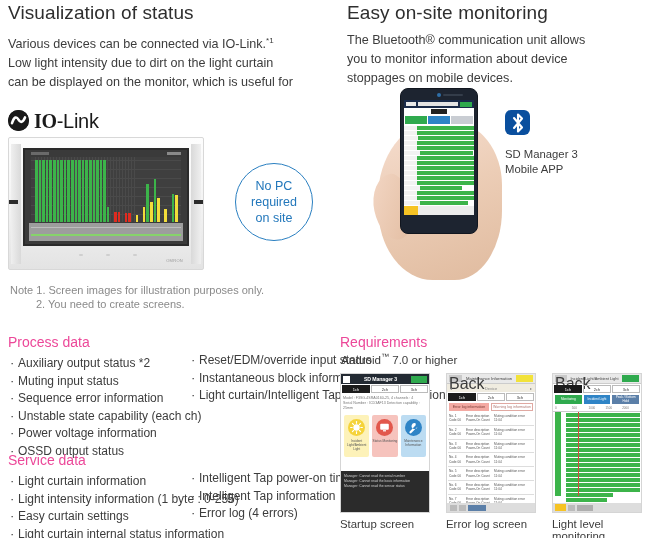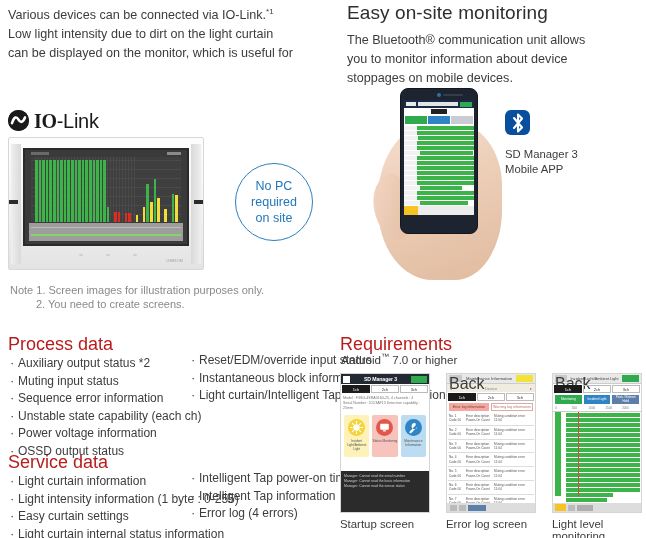--- a/index.html
+++ b/index.html
@@ -147,21 +147,21 @@
   .bt-word { font-size:21px; font-weight:bold; color:#111; letter-spacing:-.6px; line-height:1; }
   .bt-word .reg { font-size:8px; vertical-align:super; font-weight:normal; }
   .bt-sub { position:absolute; left:505px; top:147px; font-size:11.3px; line-height:15px; color:#3c3c3c; }
 
   
   .notes { position:absolute; left:10px; top:283px; font-size:11px; line-height:14px; color:#8a8a8a; }
   .notes .n2 { padding-left: 26px; }
 
   
   .sec-title {
-    font-size: 18px; font-weight: normal; color:#b91c1c; margin:0 0 2px 0;
+    font-size: 14px; font-weight: normal; color:#ec4899; margin:0 0 2px 0;
   }
   ul.dl { list-style:none; margin:0; padding:0; }
   ul.dl li {
     font-size: 12px; line-height: 17.5px; color:#3c3c3c;
     padding-left: 8px; position: relative; white-space: nowrap;
   }
   ul.dl li::before {
     content: "\00B7"; position:absolute; left:0; top:-1px; font-size:13px; color:#3c3c3c;
   }
 
@@ -253,20 +253,21 @@
   .a3-foot .amb { width:11px; height:7px; background:#f6c324; }
   .a3-foot .sq { width:7px; height:6px; background:#bbb; }
   .a3-foot .btn { width:16px; height:6px; background:#aeaeae; }
 </style>
 </head>
 <body>
 
 <div class="page">
 
   <div class="left-head">
+    <h1 class="h1">Visualization of status</h1>
     <p class="body-line"><span>Various devices can be connected via IO-Link.</span><span class="sup">*1</span></p>
     <p class="body-line">Low light intensity due to dirt on the light curtain</p>
     <p class="body-line">can be displayed on the monitor, which is useful for</p>
   </div>
 
   <div class="right-head">
     <h1 class="h1">Easy on-site monitoring</h1>
     <p class="body-line">The Bluetooth® communication unit allows</p>
     <p class="body-line">you to monitor information about device</p>
     <p class="body-line">stoppages on mobile devices.</p>

